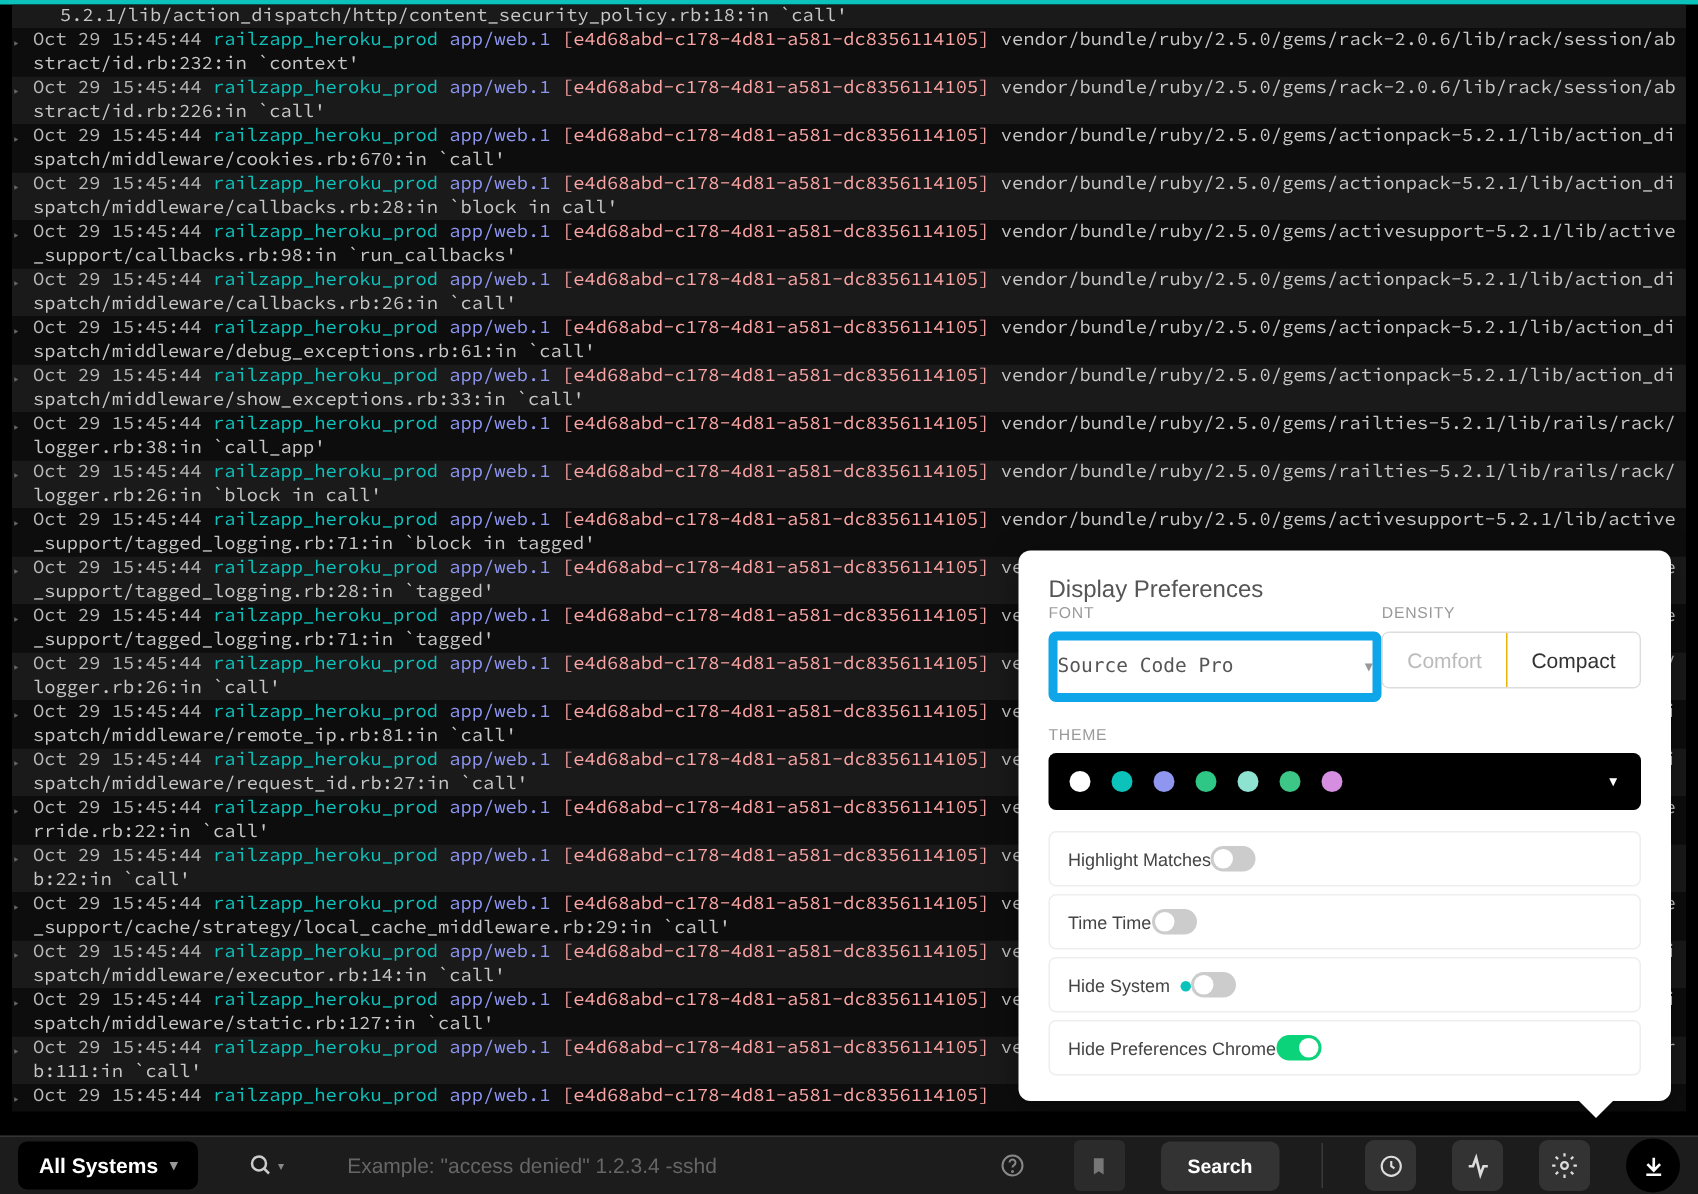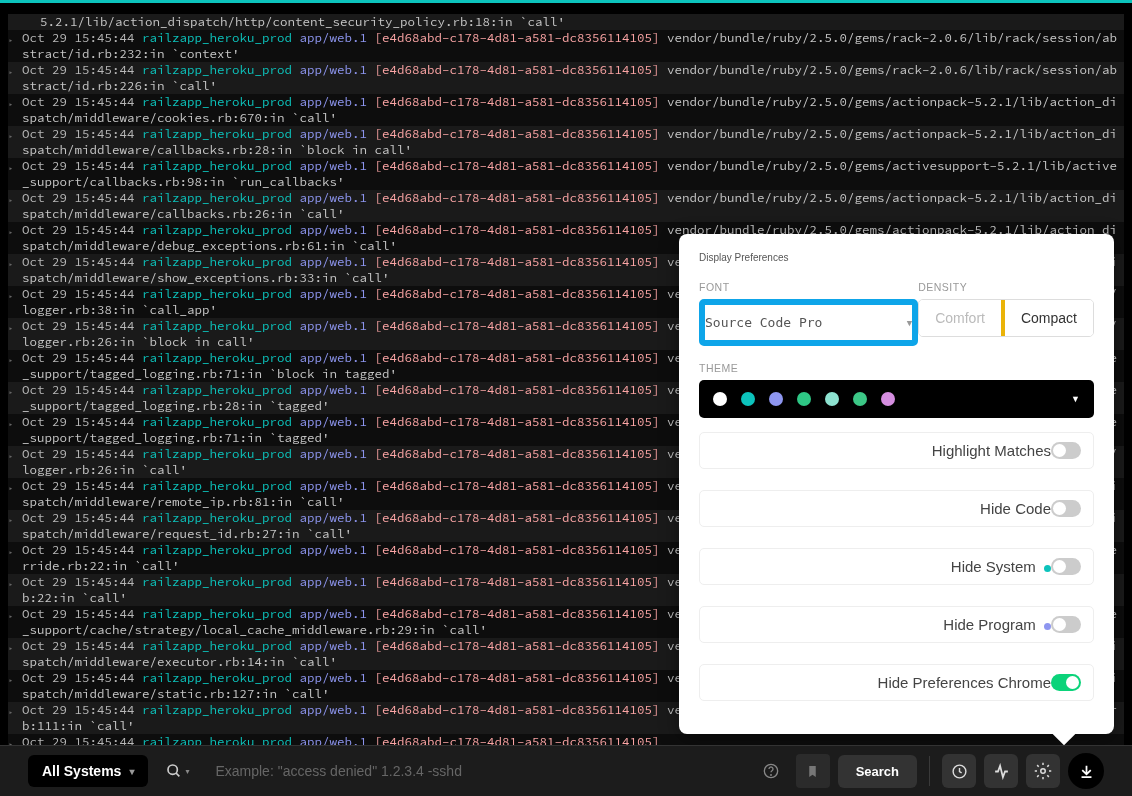--- a/index.html
+++ b/index.html
@@ -15,21 +15,21 @@
   height: 3px;
   background: #0cc3bc;
   width: 100%;
 }
 .log-container {
   height: 742px;
   overflow-y: hidden;
   font-family: "Source Code Pro", Menlo, Consolas, monospace;
   font-size: 12.5px;
   line-height: 16px;
-  padding: 11px 8px;
+  padding: 0 8px;
 }
 .log-row {
   display: flex;
   color: #c7c7c7;
   padding: 0;
 }
 .log-row:nth-child(odd) { background: #1a1a1a; }
 .log-row:nth-child(even) { background: #0d0d0d; }
 .chev {
   width: 12px;
@@ -56,27 +56,27 @@
   word-break: break-all;
 }
 .partial-row:nth-child(odd) { background: #1a1a1a; }
 .partial-row:nth-child(even) { background: #0d0d0d; }
 
 .bottom-bar {
   position: absolute;
   bottom: 0;
   left: 0;
   right: 0;
-  height: 51px;
+  height: 39px;
   background: #1c1c1c;
   border-top: 1px solid #333;
   display: flex;
   align-items: center;
-  padding: 0 28px;
-  gap: 8px;
+  padding: 0 12px;
+  gap: 24px;
 }
 .sys-dropdown {
   background: #000;
   color: #fff;
   border-radius: 6px;
   padding: 8px 14px;
   font-size: 14px;
   font-weight: 600;
   display: flex;
   align-items: center;
@@ -142,21 +142,21 @@
 .prefs-panel::after {
   content: '';
   position: absolute;
   bottom: -8px;
   right: 42px;
   width: 16px;
   height: 16px;
   background: #fff;
   transform: rotate(45deg);
 }
-.prefs-title { font-size: 10px; color: #555; margin-bottom: 18px; }
+.prefs-title { font-size: 16px; color: #555; }
 .prefs-row { display: flex; margin-bottom: 16px; }
 .prefs-col { display: flex; flex-direction: column; gap: 6px; }
 .prefs-col.flex { flex: 1; }
 .prefs-label { font-size: 10.5px; color: #999; letter-spacing: 0.5px; font-weight: 500; }
 .font-select {
   border: 6px solid #0ea5e9;
   border-radius: 5px;
   padding: 10px 0;
   font-family: monospace;
   font-size: 13px;
@@ -174,43 +174,43 @@
   overflow: hidden;
 }
 .density-btn {
   padding: 10px 16px;
   font-size: 14px;
   cursor: pointer;
   background: #fff;
   color: #333;
 }
 .density-btn.inactive { color: #bbb; }
-.density-btn + .density-btn { border-left: 4px solid #eab308; text-align: right; }
+.density-btn + .density-btn { border-left: 1px solid #eab308; text-align: right; }
 .theme-bar {
   background: #000;
   border-radius: 5px;
   padding: 12px 14px;
   display: flex;
   align-items: center;
   gap: 14px;
   cursor: pointer;
   margin-bottom: 14px;
 }
 .theme-swatch { width: 14px; height: 14px; border-radius: 50%; }
 .theme-arr { margin-left: auto; color: #fff; font-size: 9px; }
 .toggle-list { display: flex; flex-direction: column; }
 .toggle-row {
   display: flex;
   align-items: center;
-  justify-content: flex-end;
+  justify-content: flex-start;
   padding: 9px 12px;
   border: 1px solid #eee;
   border-radius: 5px;
-  margin-bottom: 21px;
-  font-size: 15px;
+  margin-bottom: 5px;
+  font-size: 12px;
   color: #444;
 }
 .toggle-row .dot { width: 7px; height: 7px; border-radius: 50%; display: inline-block; margin-left: 4px; }
 .toggle {
   width: 30px;
   height: 17px;
   background: #ccc;
   border-radius: 10px;
   position: relative;
   cursor: pointer;
@@ -361,29 +361,25 @@
       <span class="theme-swatch" style="background: rgb(213, 142, 224);"></span>
       <span class="theme-arr">▼</span>
   </div>
 
   <div class="toggle-list" id="toggle-list">
       <div class="toggle-row">
         <span>Highlight Matches</span>
         <div class="toggle"></div>
       </div>
       <div class="toggle-row">
-        <span>Hide Code</span>
+        <span>Time Time</span>
         <div class="toggle"></div>
       </div>
       <div class="toggle-row">
         <span>Hide System <span class="dot" style="background: rgb(12, 195, 188);"></span></span>
-        <div class="toggle"></div>
-      </div>
-      <div class="toggle-row">
-        <span>Hide Program <span class="dot" style="background: rgb(142, 150, 240);"></span></span>
         <div class="toggle"></div>
       </div>
       <div class="toggle-row">
         <span>Hide Preferences Chrome</span>
         <div class="toggle on"></div>
       </div>
     </div>
 </div>
 
 <div class="bottom-bar">

